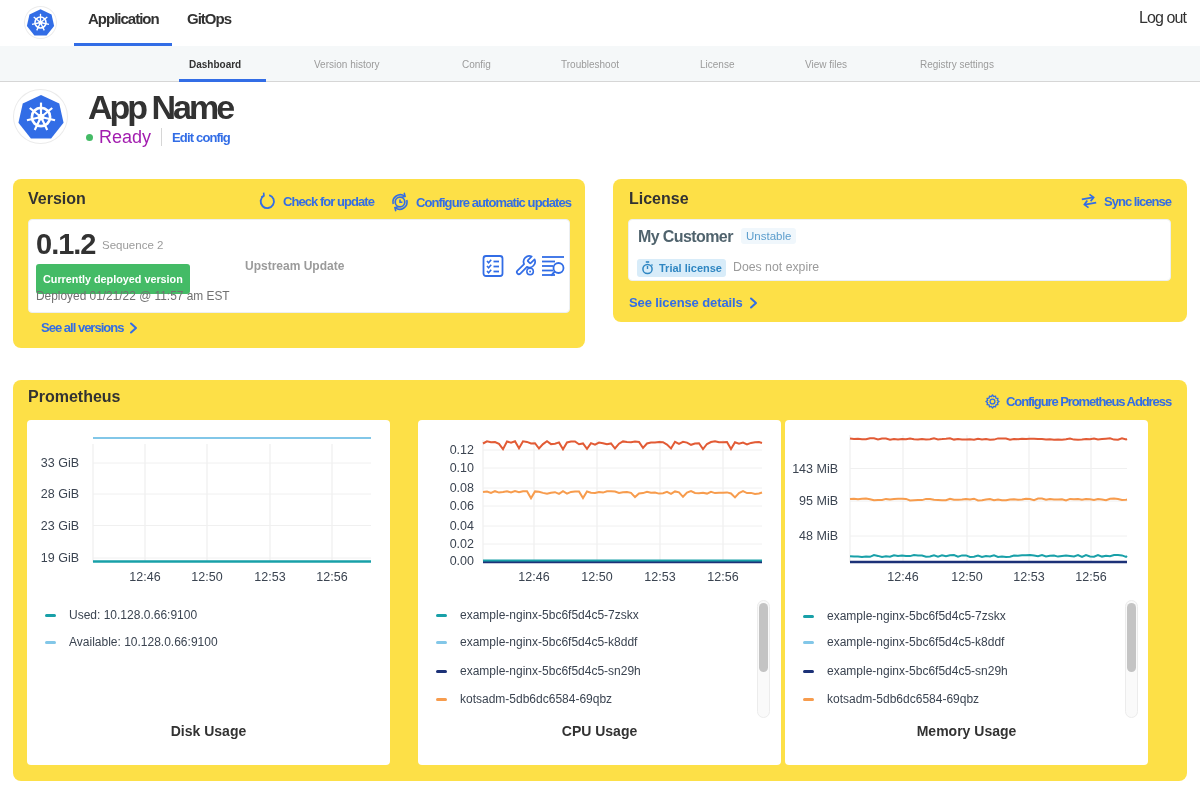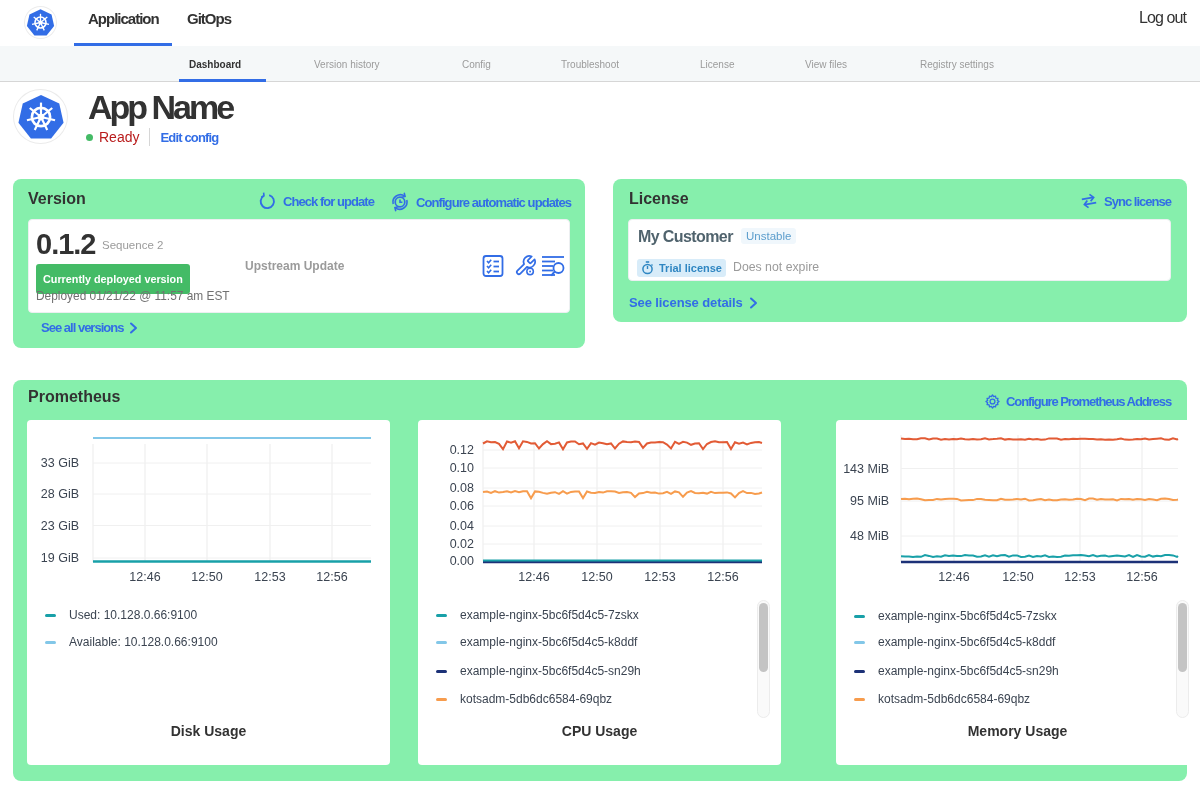--- a/index.html
+++ b/index.html
@@ -18,25 +18,25 @@
 
 .subnav { position:absolute; left:0; top:46px; width:1200px; height:36px; background:#f5f8f9; border-bottom:1px solid #d6d6d6; }
 .subitem { position:absolute; top:0; height:36px; display:flex; align-items:center; font-size:10px; color:#9b9b9b; padding:0 10px; }
 .subitem.active { color:#323232; font-weight:bold; }
 
 
 .appIcon { position:absolute; left:14px; top:90px; width:53px; height:53px; border-radius:50%; background:#fff; box-shadow:0 0 0 1px #ebebeb; display:flex; align-items:center; justify-content:center; }
 .appName { position:absolute; left:88px; top:88px; font-size:34px; font-weight:bold; color:#323232; letter-spacing:-3px; }
 .statusRow { position:absolute; left:86px; top:128px; height:18px; display:flex; align-items:center; }
 .dot { width:7px; height:7px; border-radius:50%; background:#44bb66; margin-right:6px; }
-.ready { font-size:14px; color:#b91c1c; }
+.ready { font-size:18px; color:#a21caf; }
 .vsep { width:1px; height:18px; background:#d6d6d6; margin:0 10px; }
 
 
-.card { position:absolute; background:#86efac; border-radius:8px; }
+.card { position:absolute; background:#fde047; border-radius:8px; }
 .cardTitle { font-size:16px; font-weight:bold; color:#323232; }
 .innerCard { position:absolute; background:#fff; border:1px solid #eceff1; border-radius:4px; }
 .iconLink { display:flex; align-items:center; white-space:nowrap; font-size:13px; font-weight:bold; color:#326de6; }
 .iconLink svg { margin-right:6px; }
 
 .badge-green { display:inline-block; background:#44bb66; color:#fff; font-size:10.8px; font-weight:bold; border-radius:3px; padding:9px 7px;text-align:center; }
 .badge-blue { display:inline-block; background:#f0f7fc; color:#5b9dcc; font-size:11.5px; border-radius:3px; padding:2px 5px; }
 .badge-trial { display:inline-flex; align-items:center; background:#d8ecf9; color:#2f86c2; font-size:12.5px; font-weight:bold; border-radius:3px; padding:2px 4px; }
 
 .chartCard { position:absolute; top:420px; width:363px; height:345px; background:#fff; border-radius:4px; }
@@ -292,21 +292,21 @@
     </svg>
     <div class="legendRow" style="left:18px; top:188px;"><div class="dash" style="background:#18a0a8;"></div>example-nginx-5bc6f5d4c5-7zskx</div>
     <div class="legendRow" style="left:18px; top:215px;"><div class="dash" style="background:#82c7e8;"></div>example-nginx-5bc6f5d4c5-k8ddf</div>
     <div class="legendRow" style="left:18px; top:244px;"><div class="dash" style="background:#1c3177;"></div>example-nginx-5bc6f5d4c5-sn29h</div>
     <div class="legendRow" style="left:18px; top:272px;"><div class="dash" style="background:#f79c4d;"></div>kotsadm-5db6dc6584-69qbz</div>
     <div class="scrolltrack" style="left:339px; top:180px; height:118px;"></div>
     <div class="scrollthumb" style="left:341px; top:183px; height:69px;"></div>
     <div class="chartTitle" style="top:303px;">CPU Usage</div>
   </div>
 
-  <div class="chartCard" style="left:836px;">
+  <div class="chartCard" style="left:785px;">
     <svg width="364" height="170" viewBox="0 0 364 170" style="position:absolute; top:0; left:0;">
       <g stroke="#ebebeb" stroke-width="1">
         <line x1="65" y1="15" x2="65" y2="142"></line>
         <line x1="118" y1="15" x2="118" y2="142"></line>
         <line x1="182" y1="15" x2="182" y2="142"></line>
         <line x1="244" y1="15" x2="244" y2="142"></line>
         <line x1="306" y1="15" x2="306" y2="142"></line>
       </g>
       <g stroke="#f0f0f0" stroke-width="1">
         <line x1="65" y1="48.5" x2="342" y2="48.5"></line>

